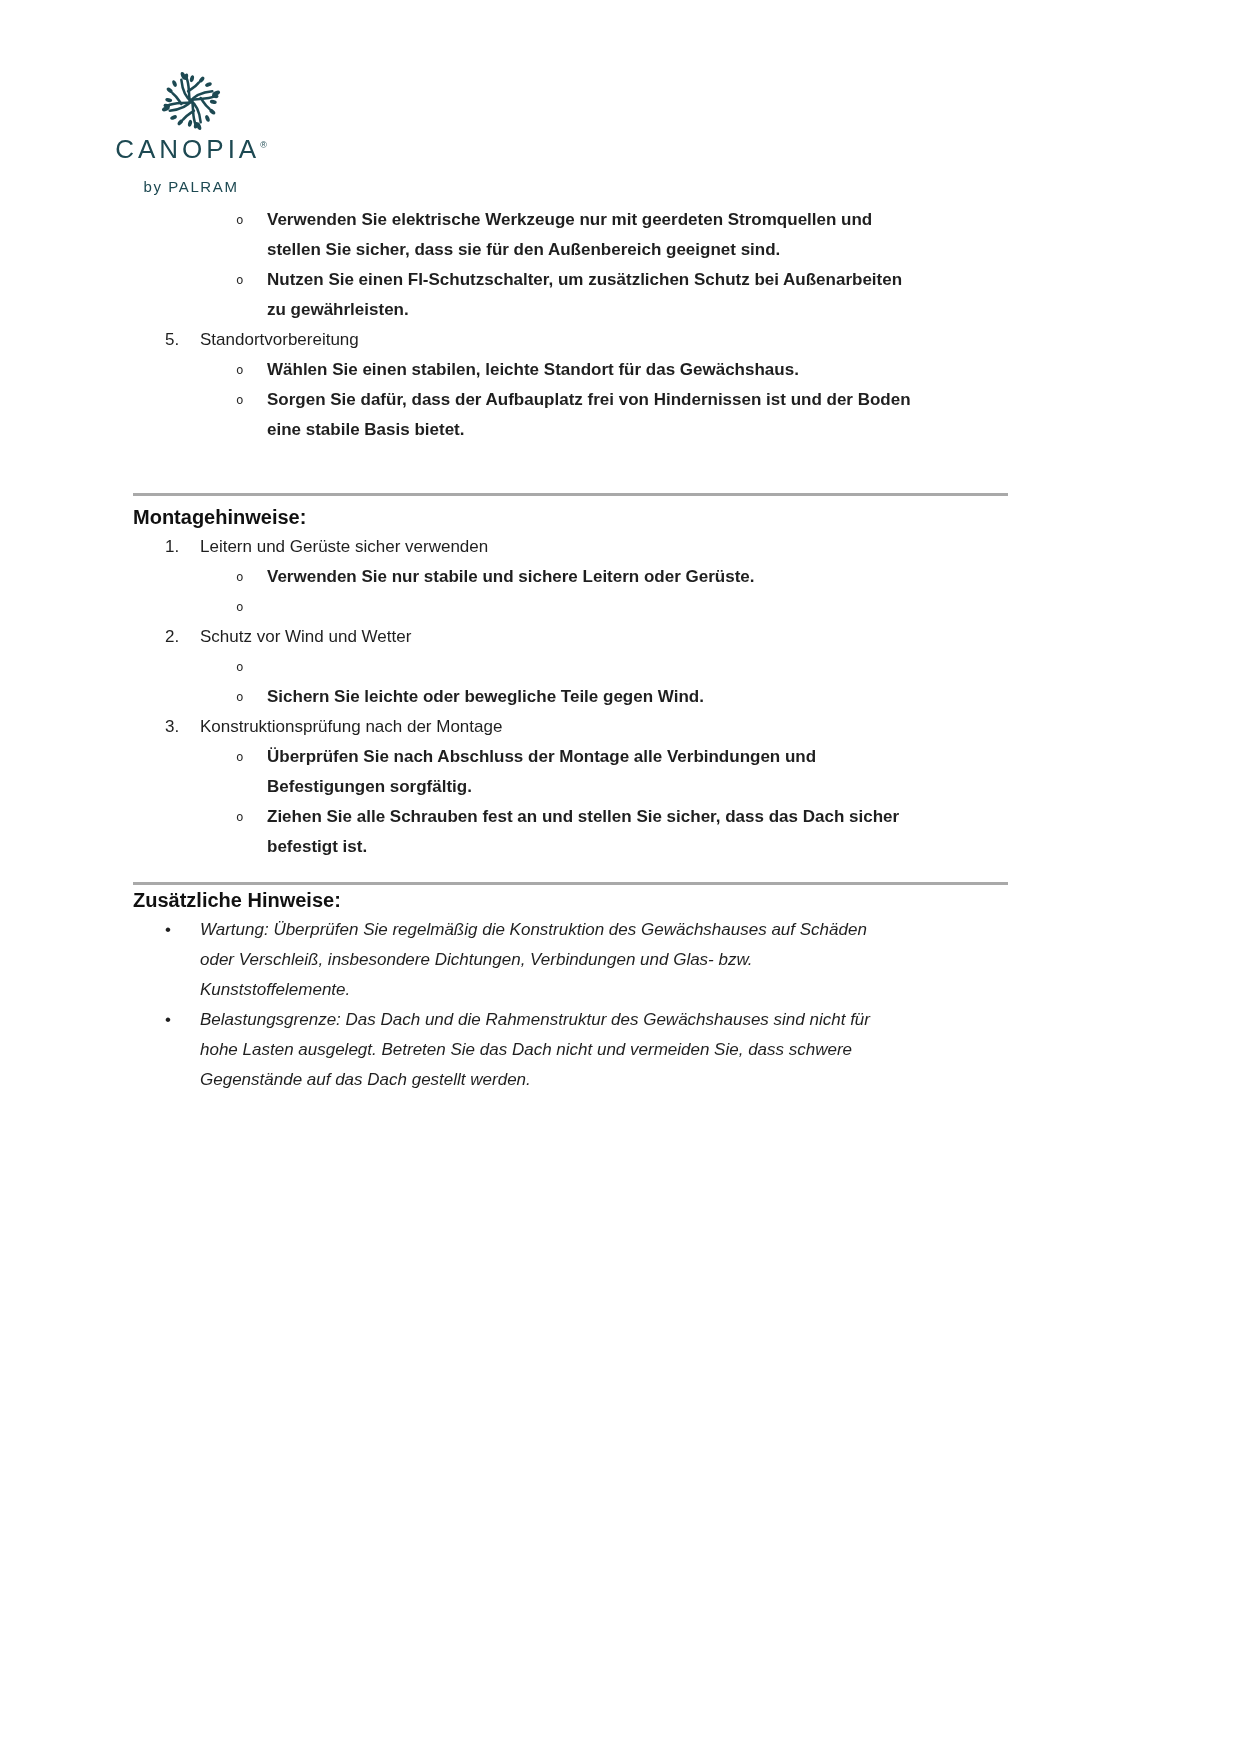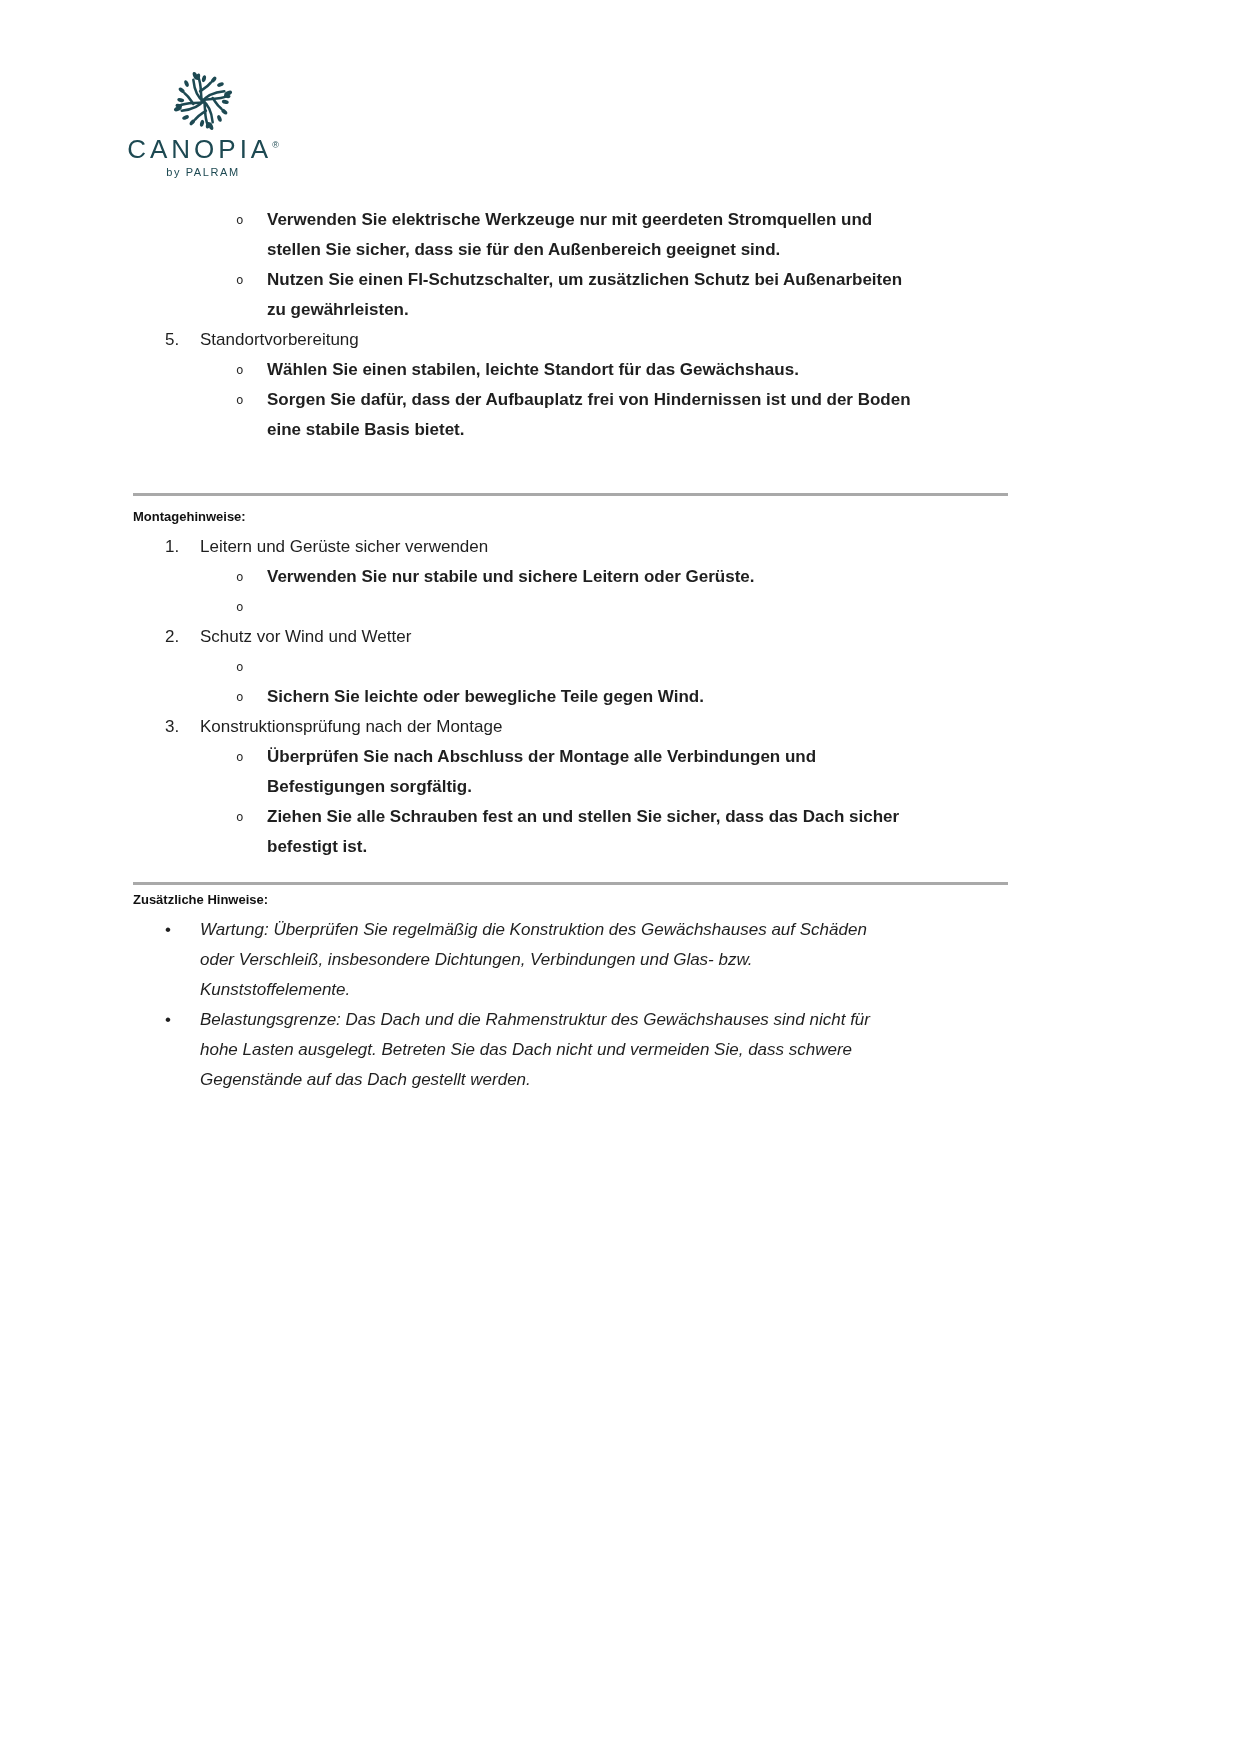--- a/index.html
+++ b/index.html
@@ -7,33 +7,33 @@
     position:relative;
     width:1240px; height:1754px;
     background:#ffffff;
     font-family:"Liberation Sans", sans-serif;
     color:#1f1f1f;
     overflow:hidden;
   }
 
   
   .logo {
-    position:absolute; left:136px; top:70px;
+    position:absolute; left:124px; top:70px;
     width:134px;
     display:flex; flex-direction:column; align-items:center;
   }
   .logo-icon { display:block; margin-bottom:4px; }
   .logo-brand {
     font-size:26px; letter-spacing:4px; font-weight:400;
     color:#1d4952; line-height:1; white-space:nowrap;
   }
   .logo-brand sup { font-size:9px; letter-spacing:0; vertical-align:10px; }
   .logo-byline {
-    margin-top:5px;
-    font-size:11px; letter-spacing:1.6px; color:#1d4952; line-height:1;
+    margin-top:17px;
+    font-size:15px; letter-spacing:1.6px; color:#1d4952; line-height:1;
     white-space:nowrap;
   }
 
   
   .content {
     position:absolute; left:133px; top:205px; width:875px;
     font-size:17px; line-height:30px;
   }
   .txt { white-space:pre-line; }
 
@@ -58,21 +58,21 @@
 
   
   .blt { padding-left:32px; }
   .blt .marker {
     flex:0 0 35px; width:35px;
     font-size:17px; line-height:30px;
   }
   .blt .txt { flex:1 1 auto;font-style:italic; }
 
   .heading {
-    font-weight:700; font-size:13px; line-height:30px; color:#111;
+    font-weight:700; font-size:20px; line-height:30px; color:#111;
   }
   .divider1 { height:3px; background:#a9a9a9; margin-top:48px; }
   .divider2 { height:3px; background:#a9a9a9; margin-top:20px; }
   .after-div1 { margin-top:6px; }
   .after-div2 { }
 </style>
 </head>
 <body>
 
 <div class="page">

